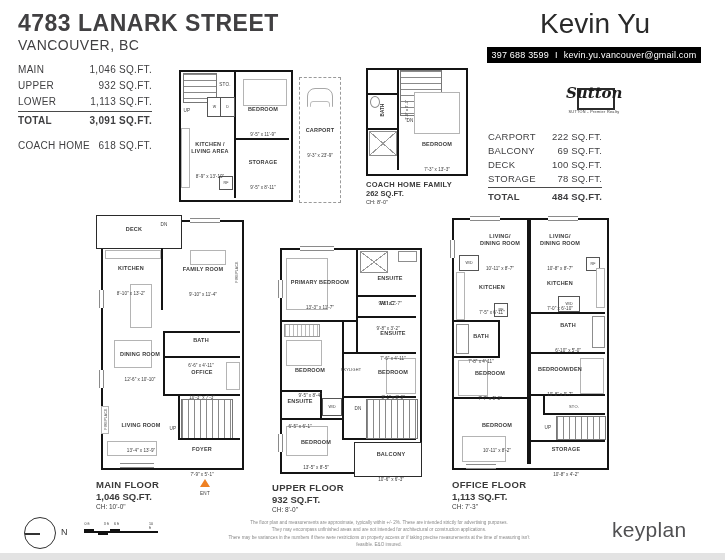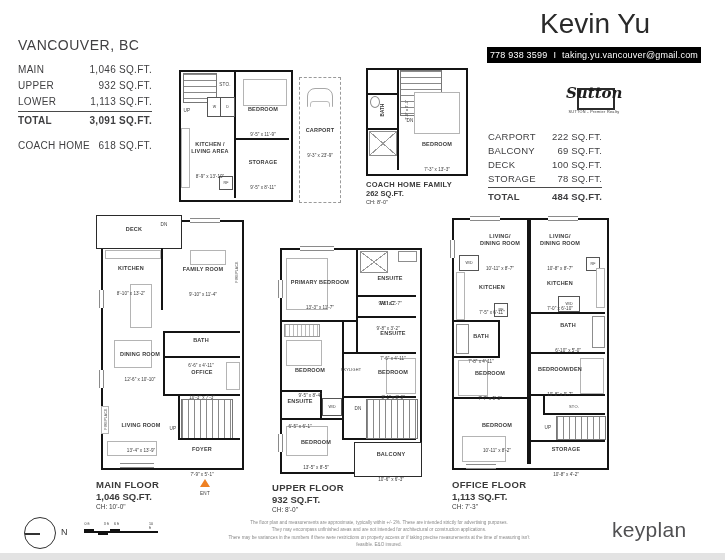--- a/index.html
+++ b/index.html
@@ -62,27 +62,28 @@
   .disc{position:absolute;font-size:4.6px;color:#8a8a8a;text-align:center;line-height:1.6;}
   .keyplan{font-size:21px;font-weight:500;color:#515153;letter-spacing:.3px;position:relative;}
   .ent-tri{position:absolute;width:0;height:0;border-left:5px solid transparent;border-right:5px solid transparent;border-bottom:8px solid #ef8022;transform:translateX(-50%);}
   .bottom-strip{position:absolute;left:0;right:0;bottom:0;height:7px;background:#e3e3e3;}
 </style>
 </head>
 <body>
 
 <div class="page">
 
+  <div class="abs address" style="left:18px;top:10px;">4783 LANARK STREET</div>
   <div class="abs city" style="left:18px;top:37px;">VANCOUVER, BC</div>
 
   <div class="abs agent" style="left:488px;top:8px;width:214px;">Kevin Yu</div>
   <div class="abs cbar" style="left:487px;top:47px;width:214px;height:16px;">
-    <span>778 938 3599</span>
+    <span>397 688 3599</span>
     <span>I</span>
-    <span>taking.yu.vancouver@gmail.com</span>
+    <span>kevin.yu.vancouver@gmail.com</span>
   </div>
   <div class="abs sutton-box" style="left:577px;top:88px;width:34px;height:18px;"></div>
   <div class="abs sutton-word" style="left:566px;top:84px;width:56px;text-align:center;">Sutton</div>
   <div class="abs sutton-tag" style="left:560px;top:110px;width:68px;text-align:center;">SUTTON - Premier Realty</div>
 
   <div class="trow t10" style="left:18px;top:64px;width:134px;">
     <span>MAIN</span>
       <span>1,046 SQ.FT.</span>
     </div>
   <div class="trow t10" style="left:18px;top:80px;width:134px;">

